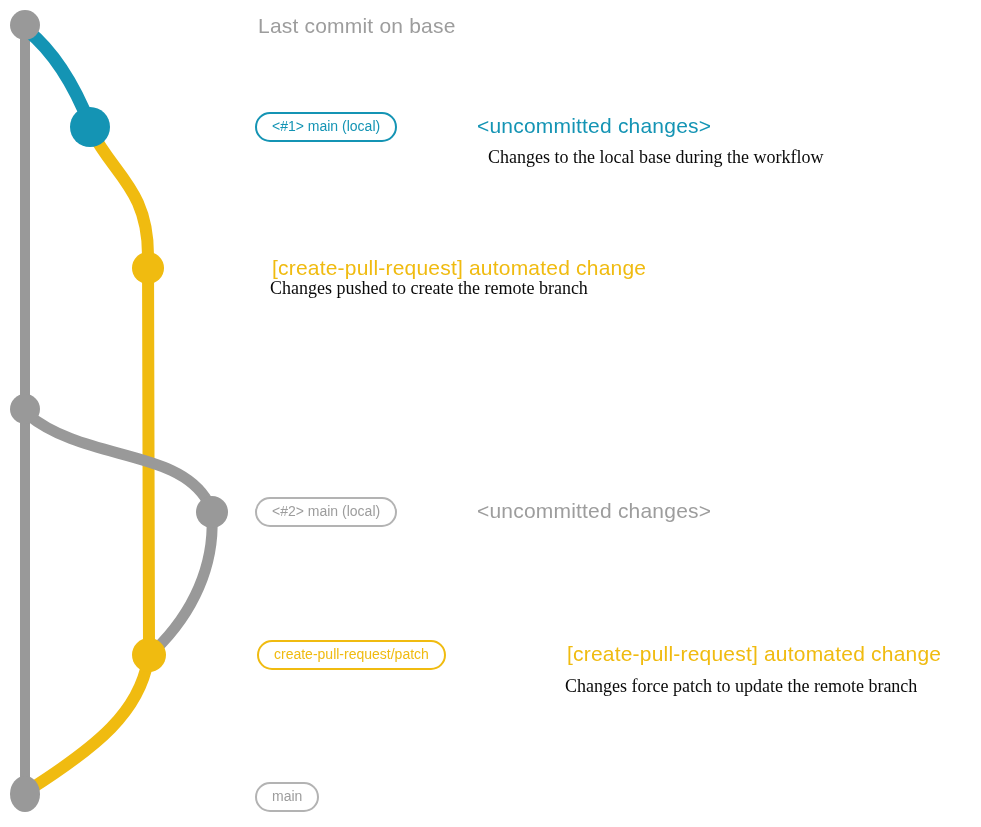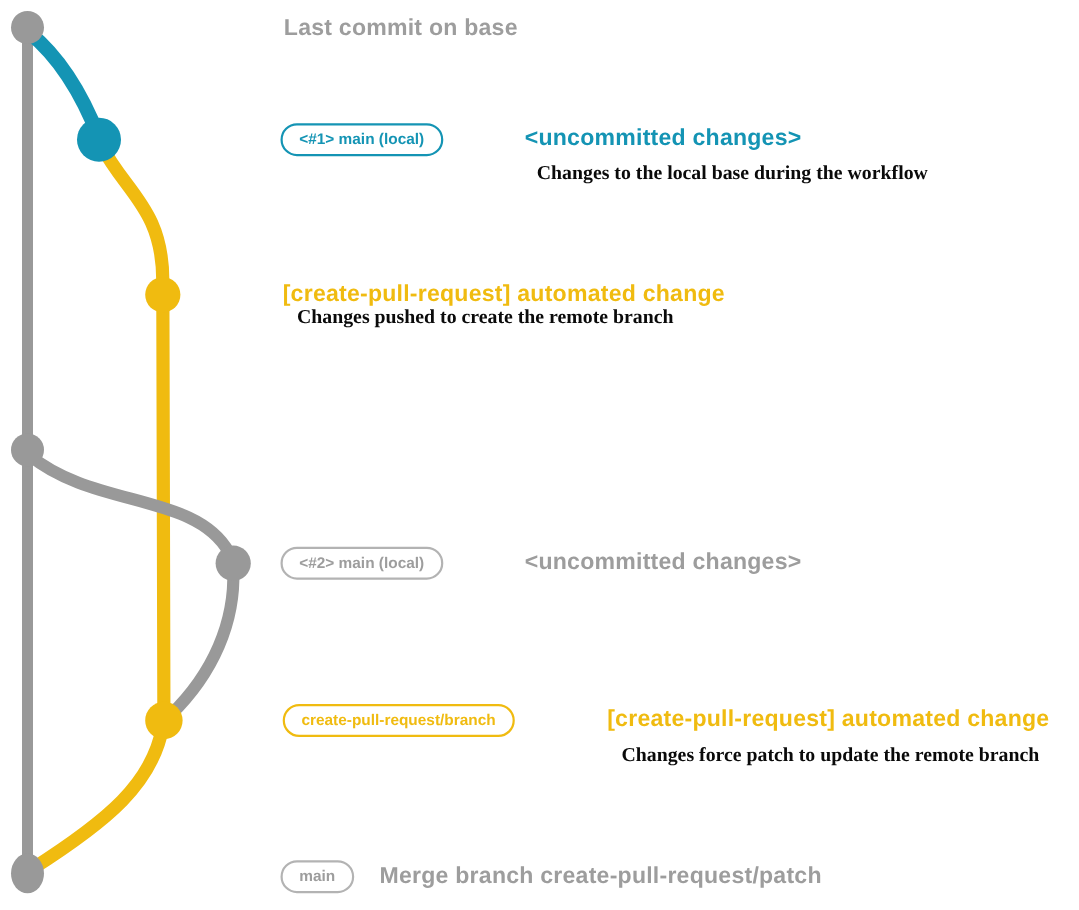--- a/index.html
+++ b/index.html
@@ -10,41 +10,40 @@
     --black: #0a0a0a;
   }
   html, body { margin: 0; padding: 0; background: #ffffff; }
   .canvas {
     position: relative;
     width: 981px;
     height: 827px;
     background: #ffffff;
     overflow: hidden;
     font-family: "Liberation Sans", sans-serif;
-    font-weight: bold;
   }
   .graph { position: absolute; left: 0; top: 0; }
   .graph path { fill: none; stroke-linecap: round; }
   .s-gray   { stroke: var(--gray); }
   .s-blue   { stroke: var(--blue); }
   .s-yellow { stroke: var(--yellow); }
   .f-gray   { fill: var(--gray); }
   .f-blue   { fill: var(--blue); }
   .f-yellow { fill: var(--yellow); }
 
   .note {
     position: absolute;
     transform: translateY(-50%);
     font-size: 21px;
     white-space: nowrap;
     letter-spacing: 0.2px;
   }
   .note.gray   { color: var(--text_gray); }
   .note.blue   { color: var(--blue); }
-  .note.yellow { color: var(--yellow); }
+  .note.yellow { color: var(--yellow); margin-left: 15px; }
 
   .desc {
     position: absolute;
     transform: translateY(-50%);
     font-family: "Liberation Serif", serif;
     font-size: 18px;
     color: var(--black);
     white-space: nowrap;
     text-align: right;
   }
@@ -98,20 +97,19 @@
   <div class="note blue" style="left:477px; top:126px">&lt;uncommitted changes&gt;</div>
   <div class="desc" style="left:488px; top:157px">Changes to the local base during the workflow</div>
 
   <div class="note yellow" style="left:257px; top:268px">[create-pull-request] automated change</div>
   <div class="desc" style="left:270px; top:288px">Changes pushed to create the remote branch</div>
 
 
   <div class="tag gray" style="left:255px; top:512px">&lt;#2&gt; main (local)</div>
   <div class="note gray" style="left:477px; top:511px">&lt;uncommitted changes&gt;</div>
 
-  <div class="tag yellow" style="left:257px; top:655px">create-pull-request/branch</div>
+  <div class="tag yellow" style="left:257px; top:655px">create-pull-request/patch</div>
   <div class="note yellow" style="left:552px; top:654px">[create-pull-request] automated change</div>
   <div class="desc" style="left:565px; top:686px">Changes force patch to update the remote branch</div>
 
   <div class="tag gray" style="left:255px; top:797px">main</div>
-  <div class="note gray" style="left:345px; top:797px">Merge branch create-pull-request/patch</div>
 
 </div>
 
 </body></html>

